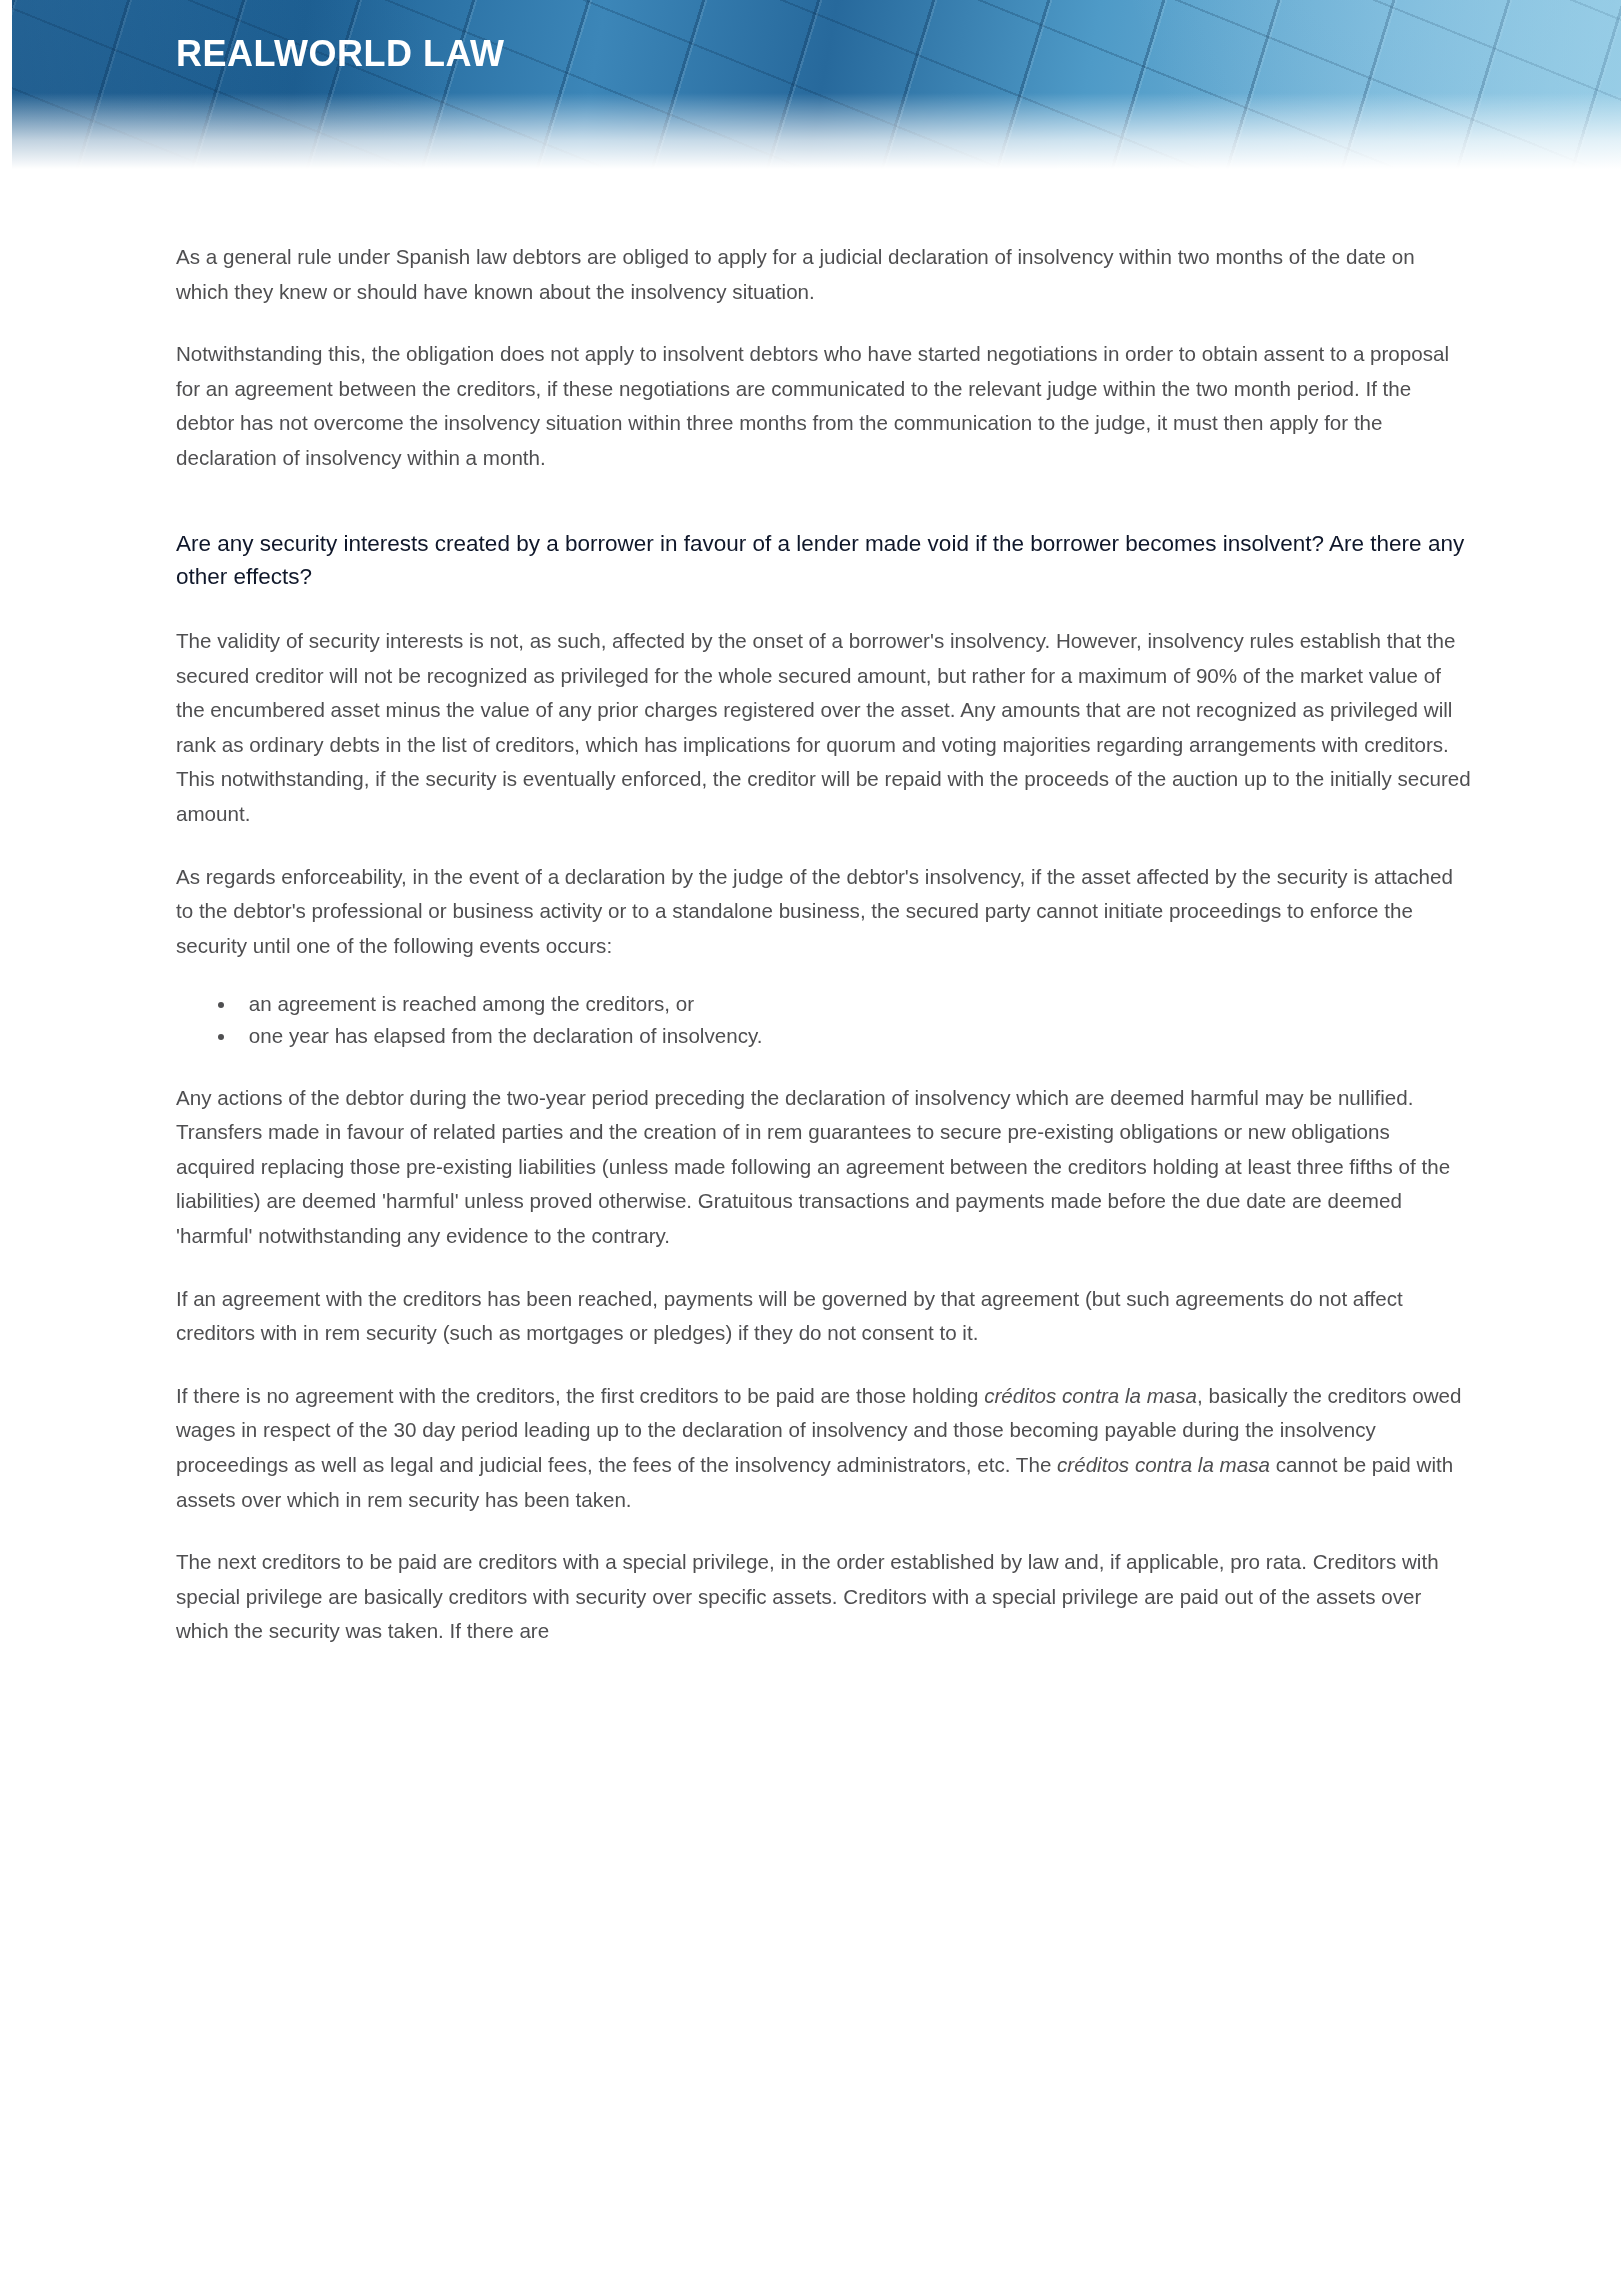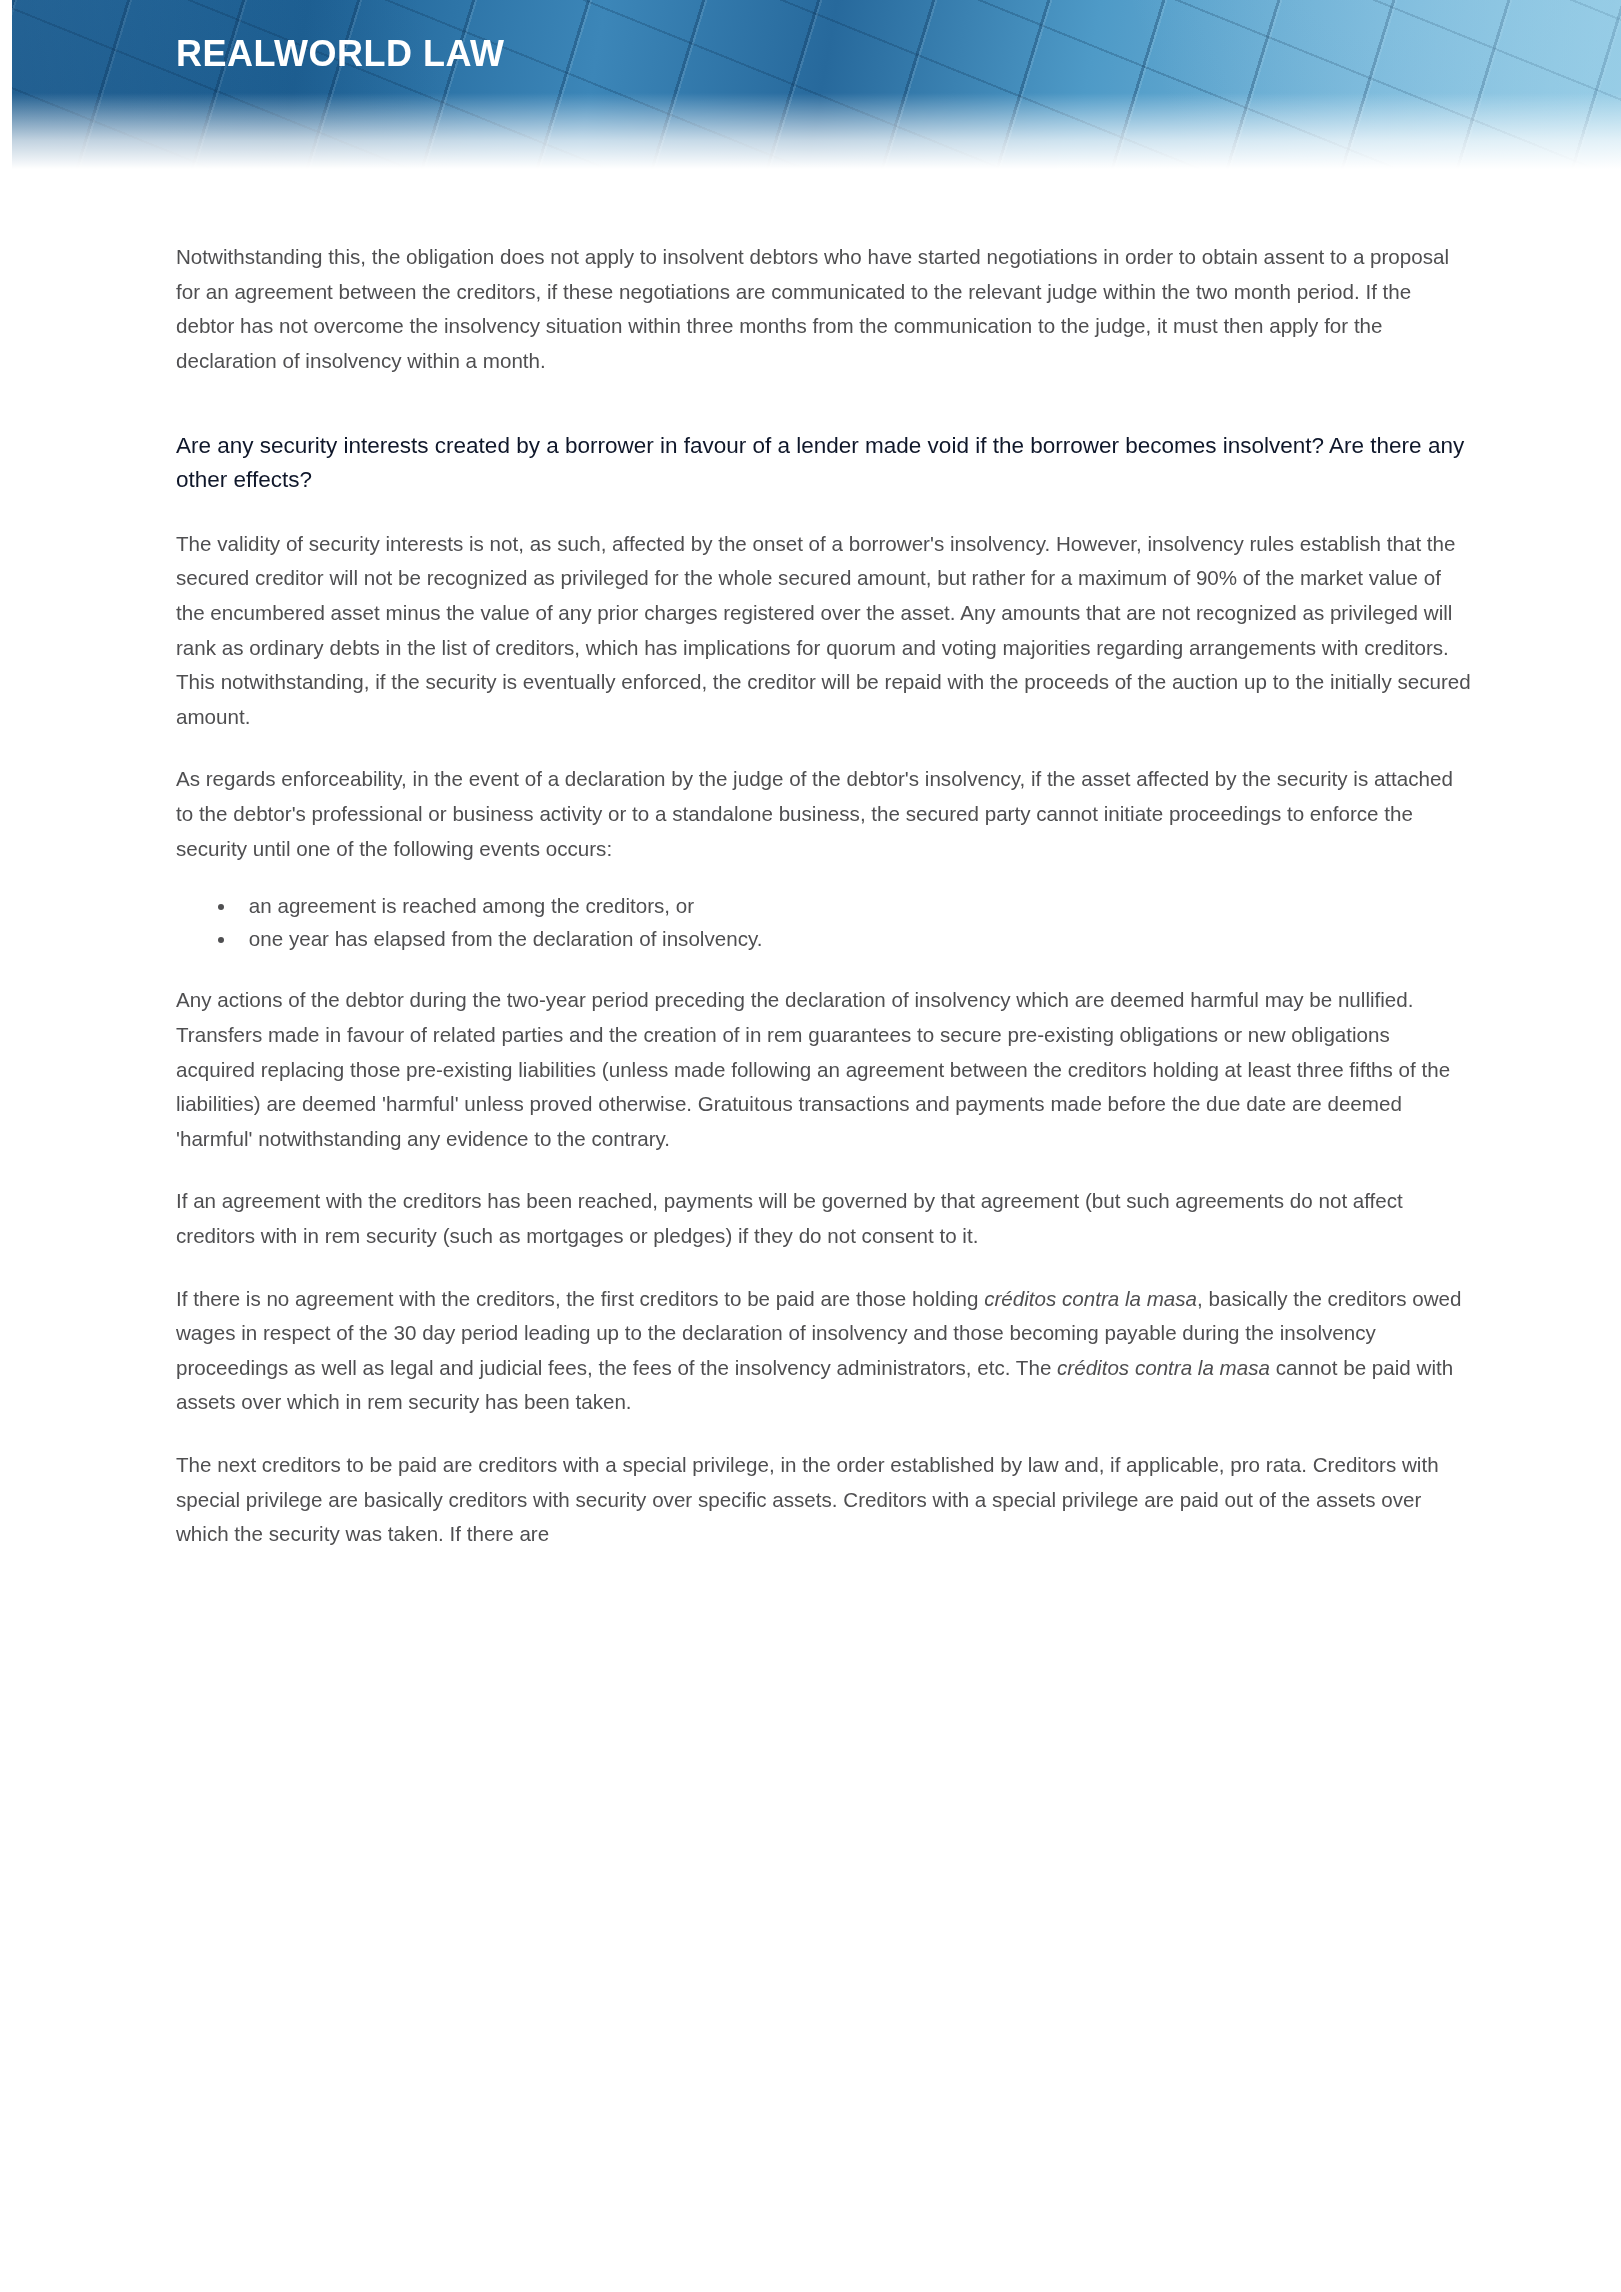--- a/index.html
+++ b/index.html
@@ -102,20 +102,21 @@
 <body>
 
 <div class="page">
 
   <div class="header">
     <div class="header-title">REALWORLD LAW</div>
   </div>
 
   <div class="content">
 
+    <p>As a general rule under Spanish law debtors are obliged to apply for a judicial declaration of insolvency within two months of the date on which they knew or should have known about the insolvency situation.</p>
 
     <p>Notwithstanding this, the obligation does not apply to insolvent debtors who have started negotiations in order to obtain assent to a proposal for an agreement between the creditors, if these negotiations are communicated to the relevant judge within the two month period. If the debtor has not overcome the insolvency situation within three months from the communication to the judge, it must then apply for the declaration of insolvency within a month.</p>
 
     <h2>Are any security interests created by a borrower in favour of a lender made void if the borrower becomes insolvent? Are there any other effects?</h2>
 
     <p>The validity of security interests is not, as such, affected by the onset of a borrower's insolvency. However, insolvency rules establish that the secured creditor will not be recognized as privileged for the whole secured amount, but rather for a maximum of 90% of the market value of the encumbered asset minus the value of any prior charges registered over the asset. Any amounts that are not recognized as privileged will rank as ordinary debts in the list of creditors, which has implications for quorum and voting majorities regarding arrangements with creditors. This notwithstanding, if the security is eventually enforced, the creditor will be repaid with the proceeds of the auction up to the initially secured amount.</p>
 
     <p>As regards enforceability, in the event of a declaration by the judge of the debtor's insolvency, if the asset affected by the security is attached to the debtor's professional or business activity or to a standalone business, the secured party cannot initiate proceedings to enforce the security until one of the following events occurs:</p>
 
     <ul>

